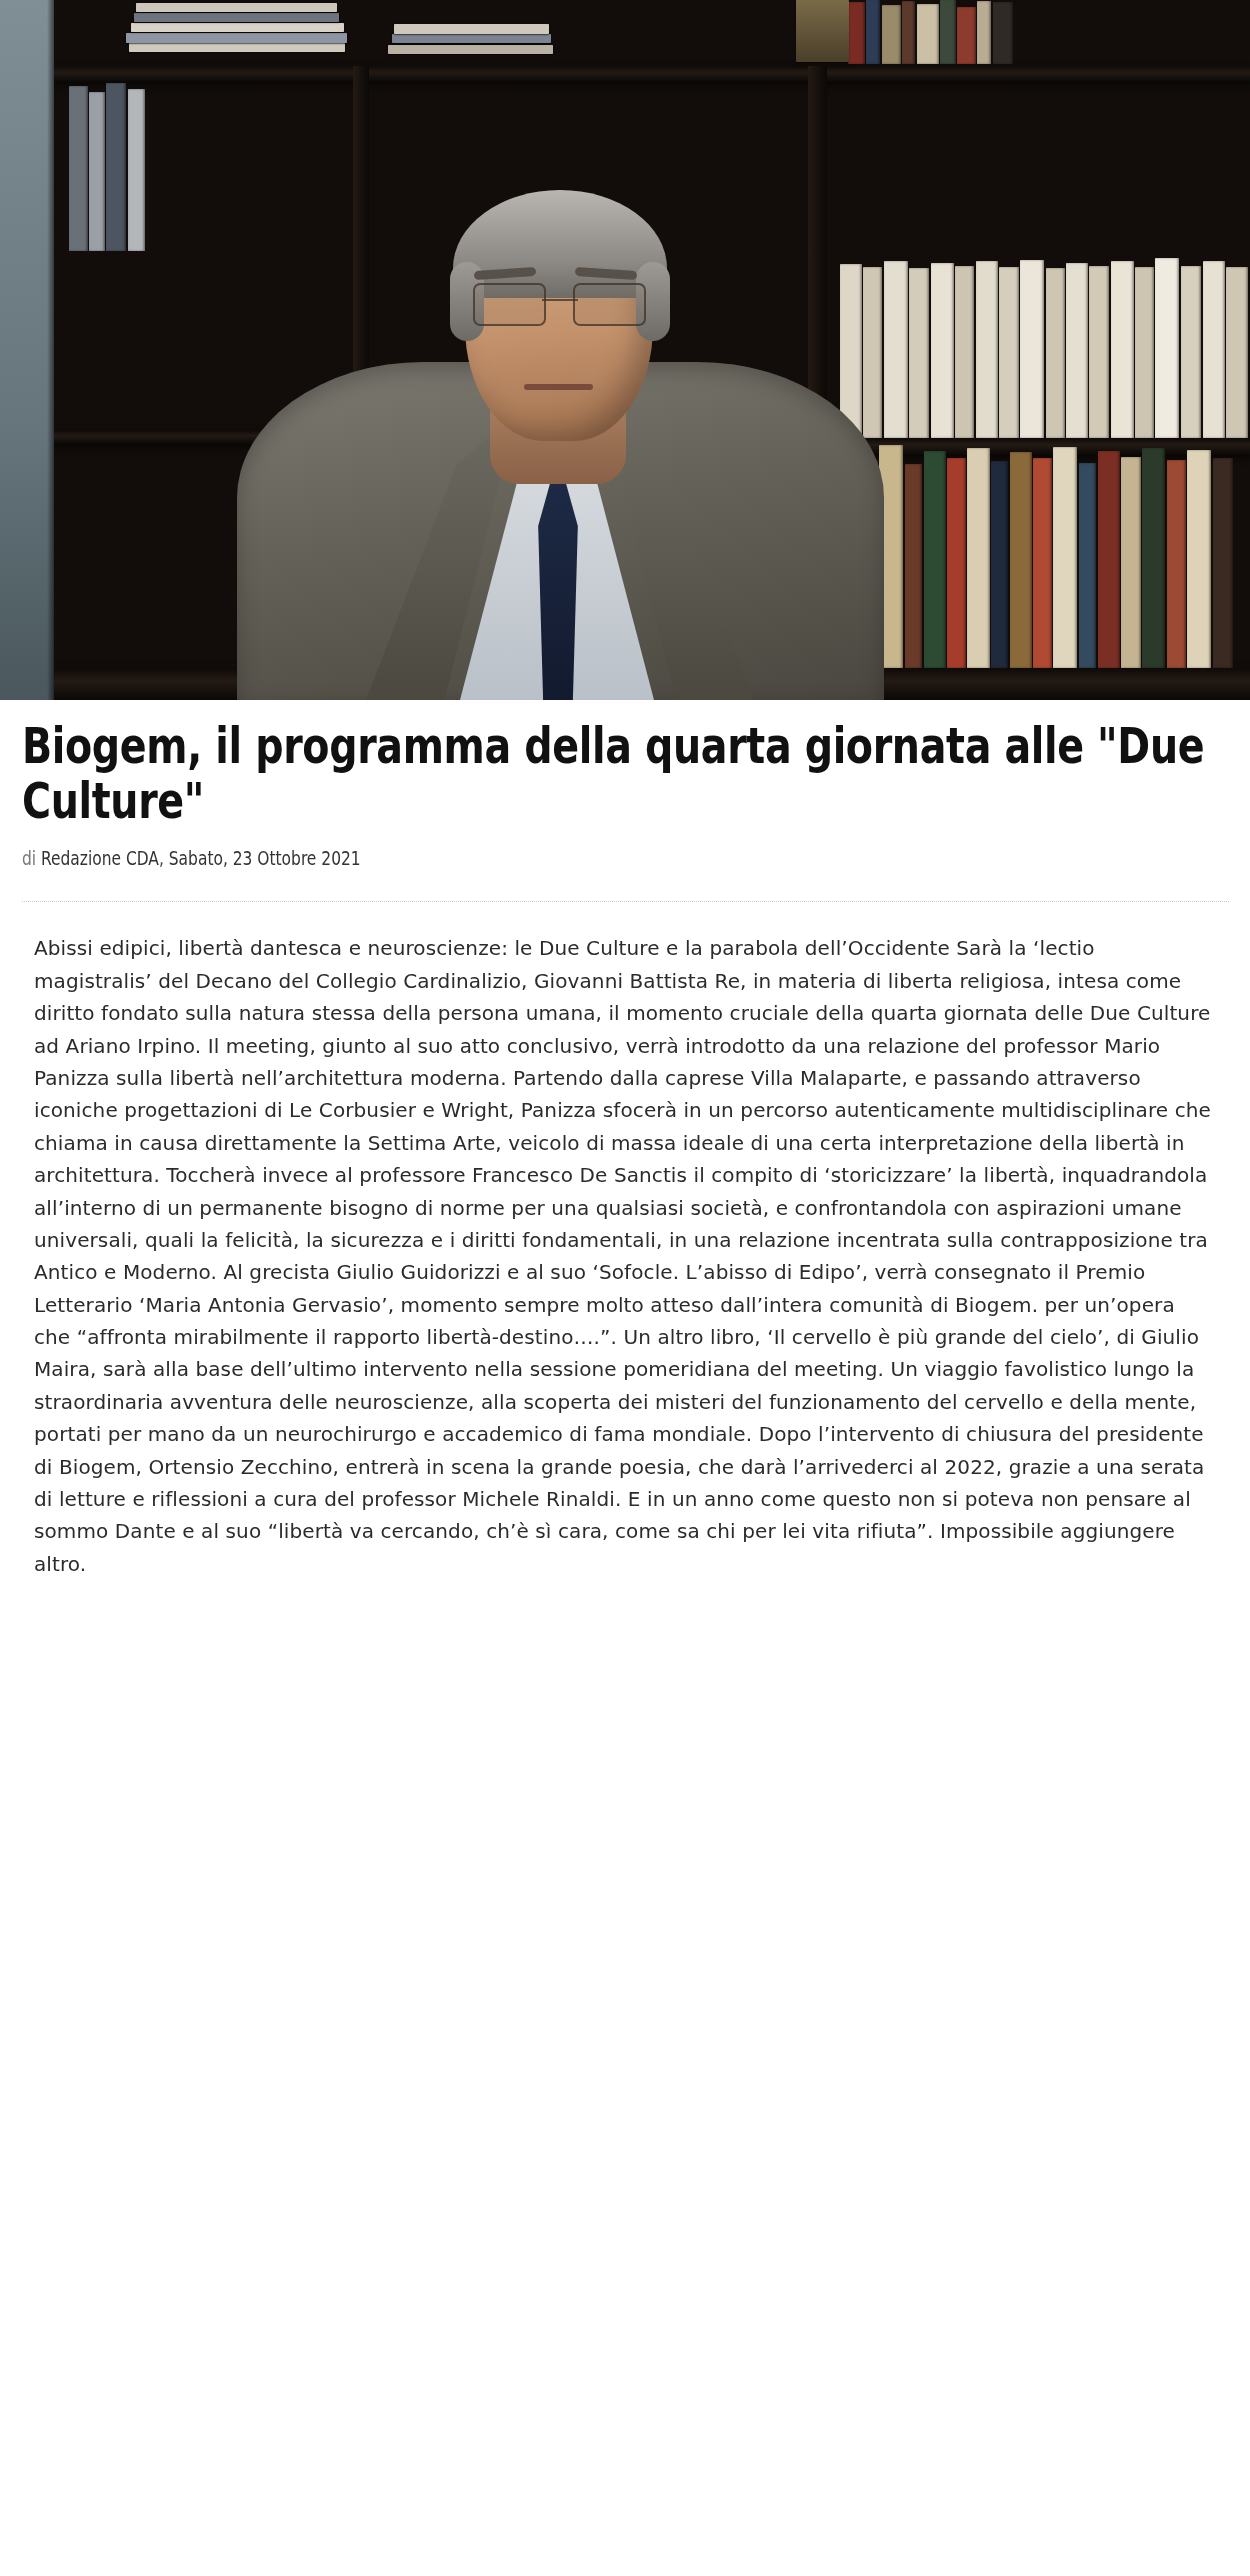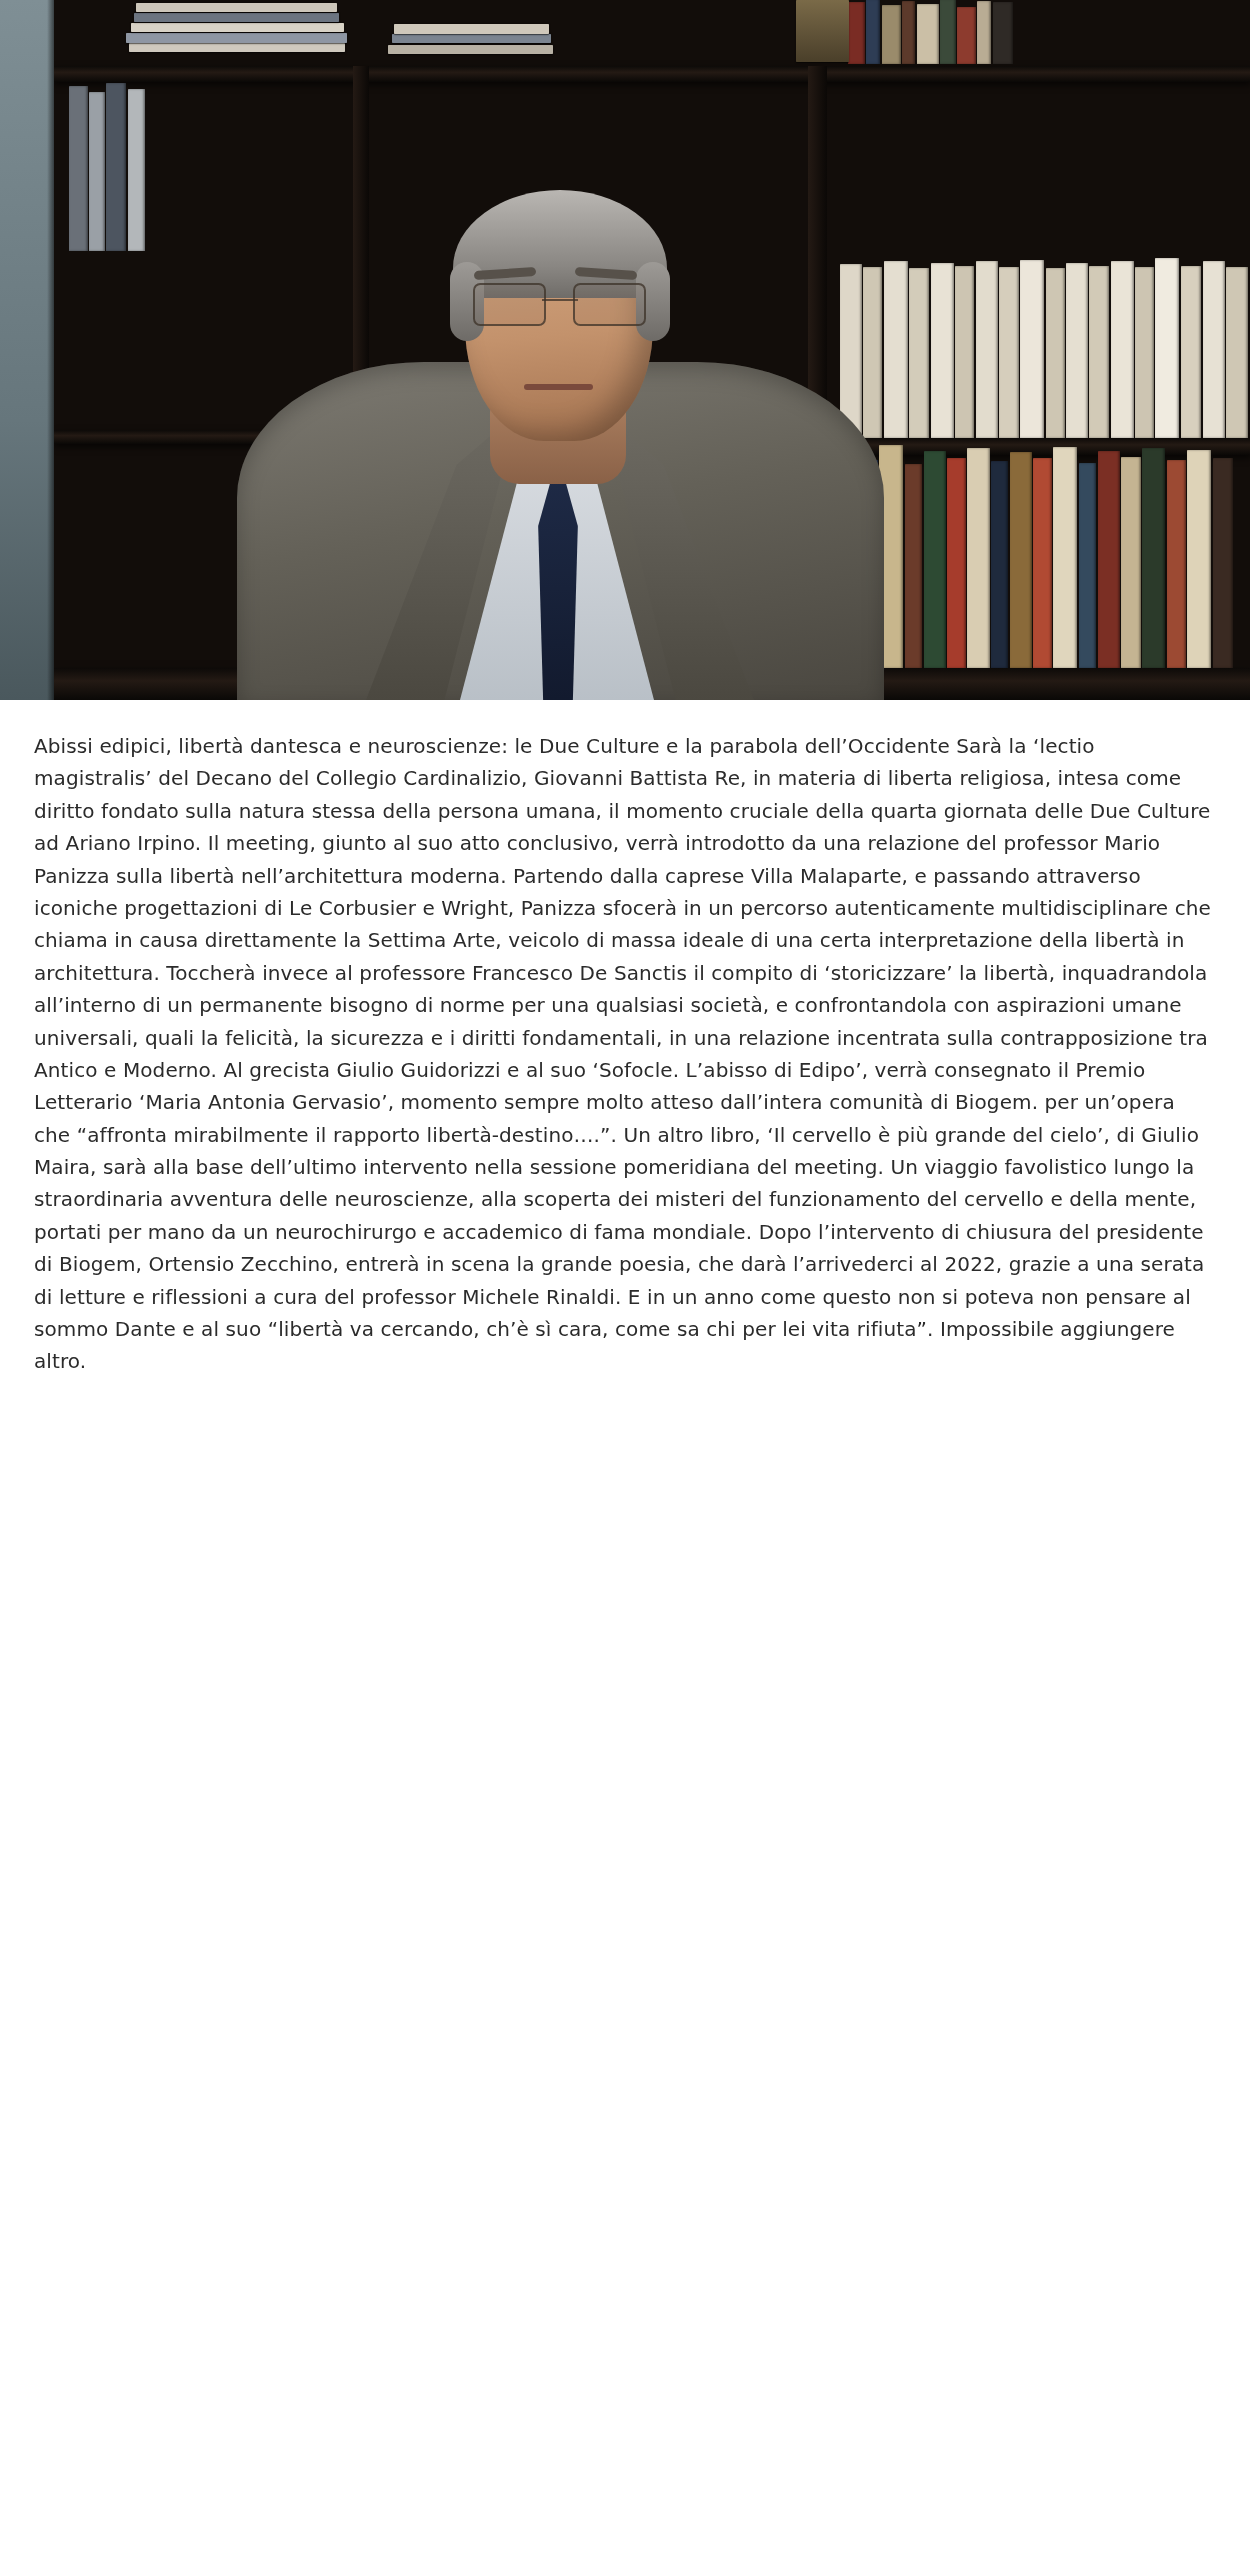--- a/index.html
+++ b/index.html
@@ -342,19 +342,30 @@
           <div class="lens l"></div>
           <div class="bridge"></div>
           <div class="lens r"></div>
         </div>
         <div class="mouth"></div>
       </div>
 
     </div>
   </figure>
 
+  <div class="headline-wrap">
+    <h1 class="title">Biogem, il programma della quarta giornata alle "Due Culture"</h1>
+
+    <div class="byline">
+      <span class="by-prefix">di</span>
+      <span class="by-author">Redazione CDA</span><span class="by-sep">,</span>
+      <span class="by-date">Sabato, 23 Ottobre 2021</span>
+    </div>
+
+    <hr class="rule">
+  </div>
 
   <div class="body-wrap">
     <p class="body-text">Abissi edipici, libertà dantesca e neuroscienze: le Due Culture e la parabola dell’Occidente Sarà la ‘lectio magistralis’ del Decano del Collegio Cardinalizio, Giovanni Battista Re, in materia di liberta religiosa, intesa come diritto fondato sulla natura stessa della persona umana, il momento cruciale della quarta giornata delle Due Culture ad Ariano Irpino. Il meeting, giunto al suo atto conclusivo, verrà introdotto da una relazione del professor Mario Panizza sulla libertà nell’architettura moderna. Partendo dalla caprese Villa Malaparte, e passando attraverso iconiche progettazioni di Le Corbusier e Wright, Panizza sfocerà in un percorso autenticamente multidisciplinare che chiama in causa direttamente la Settima Arte, veicolo di massa ideale di una certa interpretazione della libertà in architettura. Toccherà invece al professore Francesco De Sanctis il compito di ‘storicizzare’ la libertà, inquadrandola all’interno di un permanente bisogno di norme per una qualsiasi società, e confrontandola con aspirazioni umane universali, quali la felicità, la sicurezza e i diritti fondamentali, in una relazione incentrata sulla contrapposizione tra Antico e Moderno. Al grecista Giulio Guidorizzi e al suo ‘Sofocle. L’abisso di Edipo’, verrà consegnato il Premio Letterario ‘Maria Antonia Gervasio’, momento sempre molto atteso dall’intera comunità di Biogem. per un’opera che “affronta mirabilmente il rapporto libertà-destino….”. Un altro libro, ‘Il cervello è più grande del cielo’, di Giulio Maira, sarà alla base dell’ultimo intervento nella sessione pomeridiana del meeting. Un viaggio favolistico lungo la straordinaria avventura delle neuroscienze, alla scoperta dei misteri del funzionamento del cervello e della mente, portati per mano da un neurochirurgo e accademico di fama mondiale. Dopo l’intervento di chiusura del presidente di Biogem, Ortensio Zecchino, entrerà in scena la grande poesia, che darà l’arrivederci al 2022, grazie a una serata di letture e riflessioni a cura del professor Michele Rinaldi. E in un anno come questo non si poteva non pensare al sommo Dante e al suo “libertà va cercando, ch’è sì cara, come sa chi per lei vita rifiuta”. Impossibile aggiungere altro.</p>
   </div>
 
 </div>
 
 
 </body></html>

